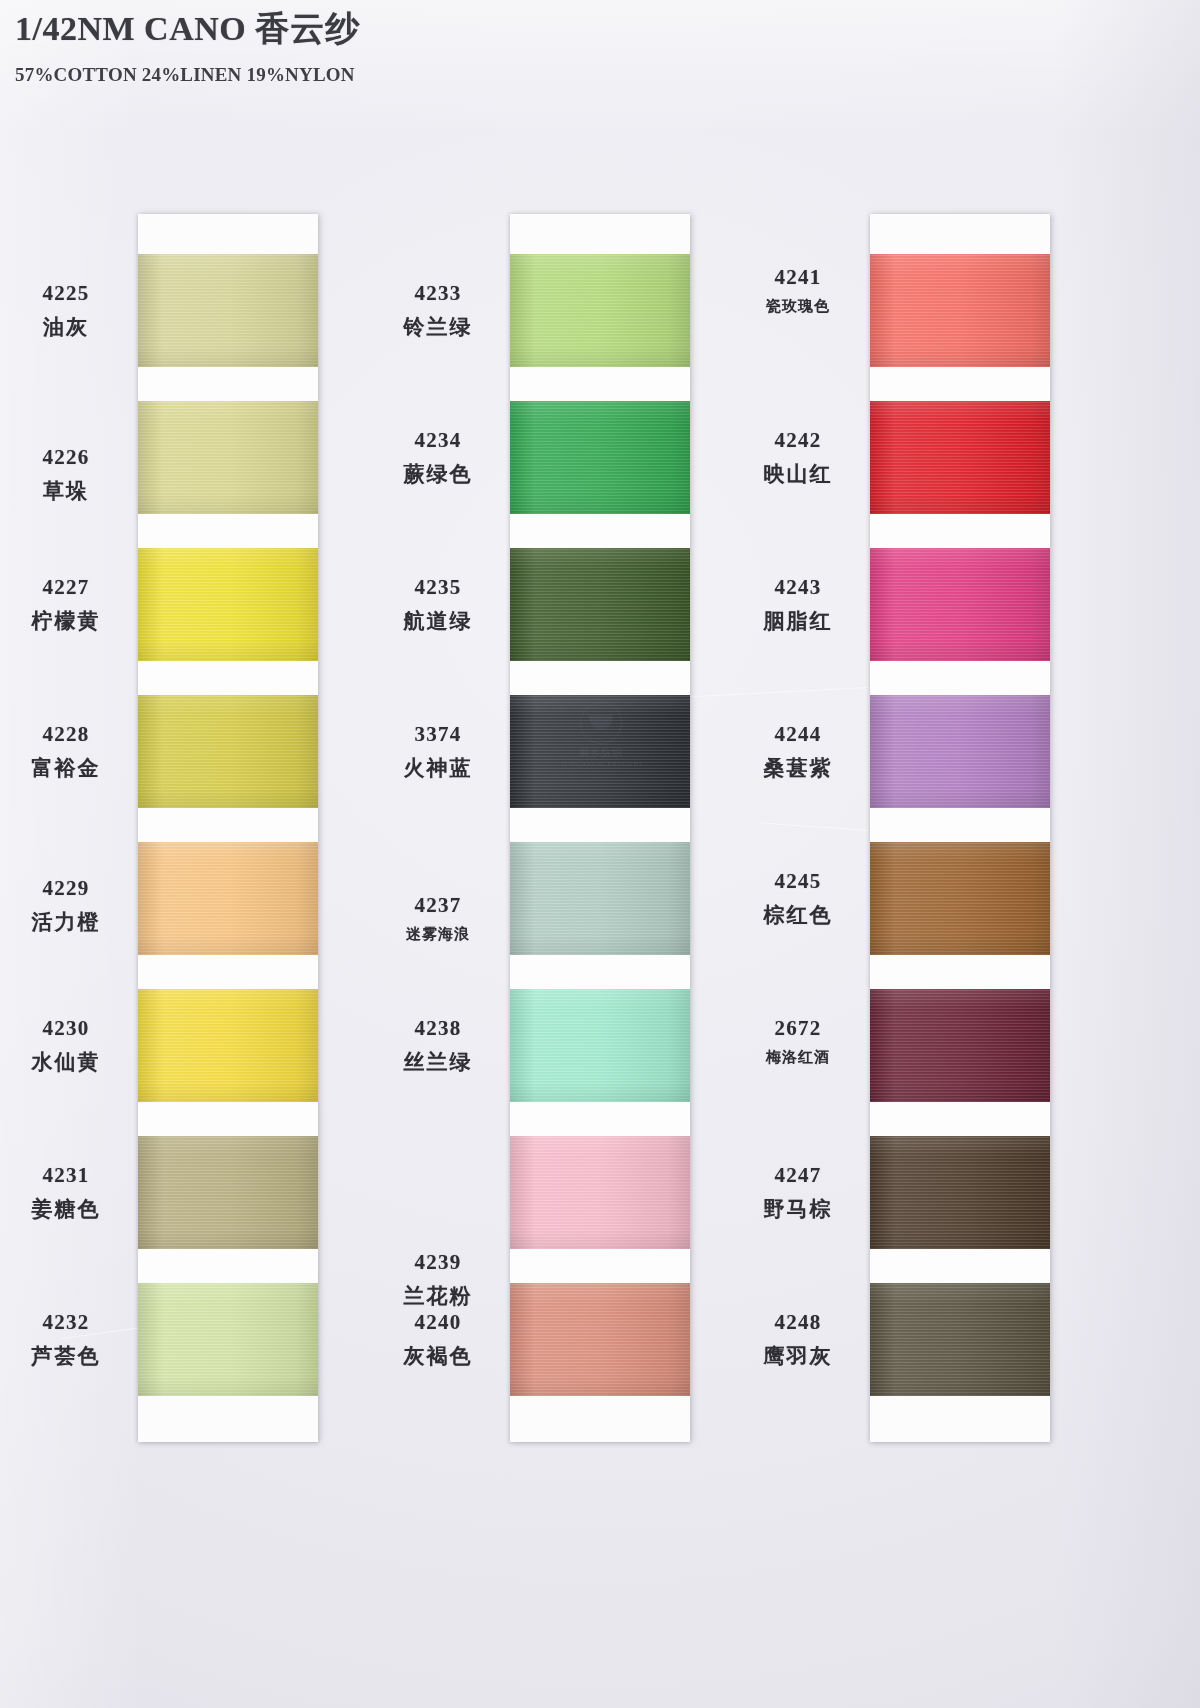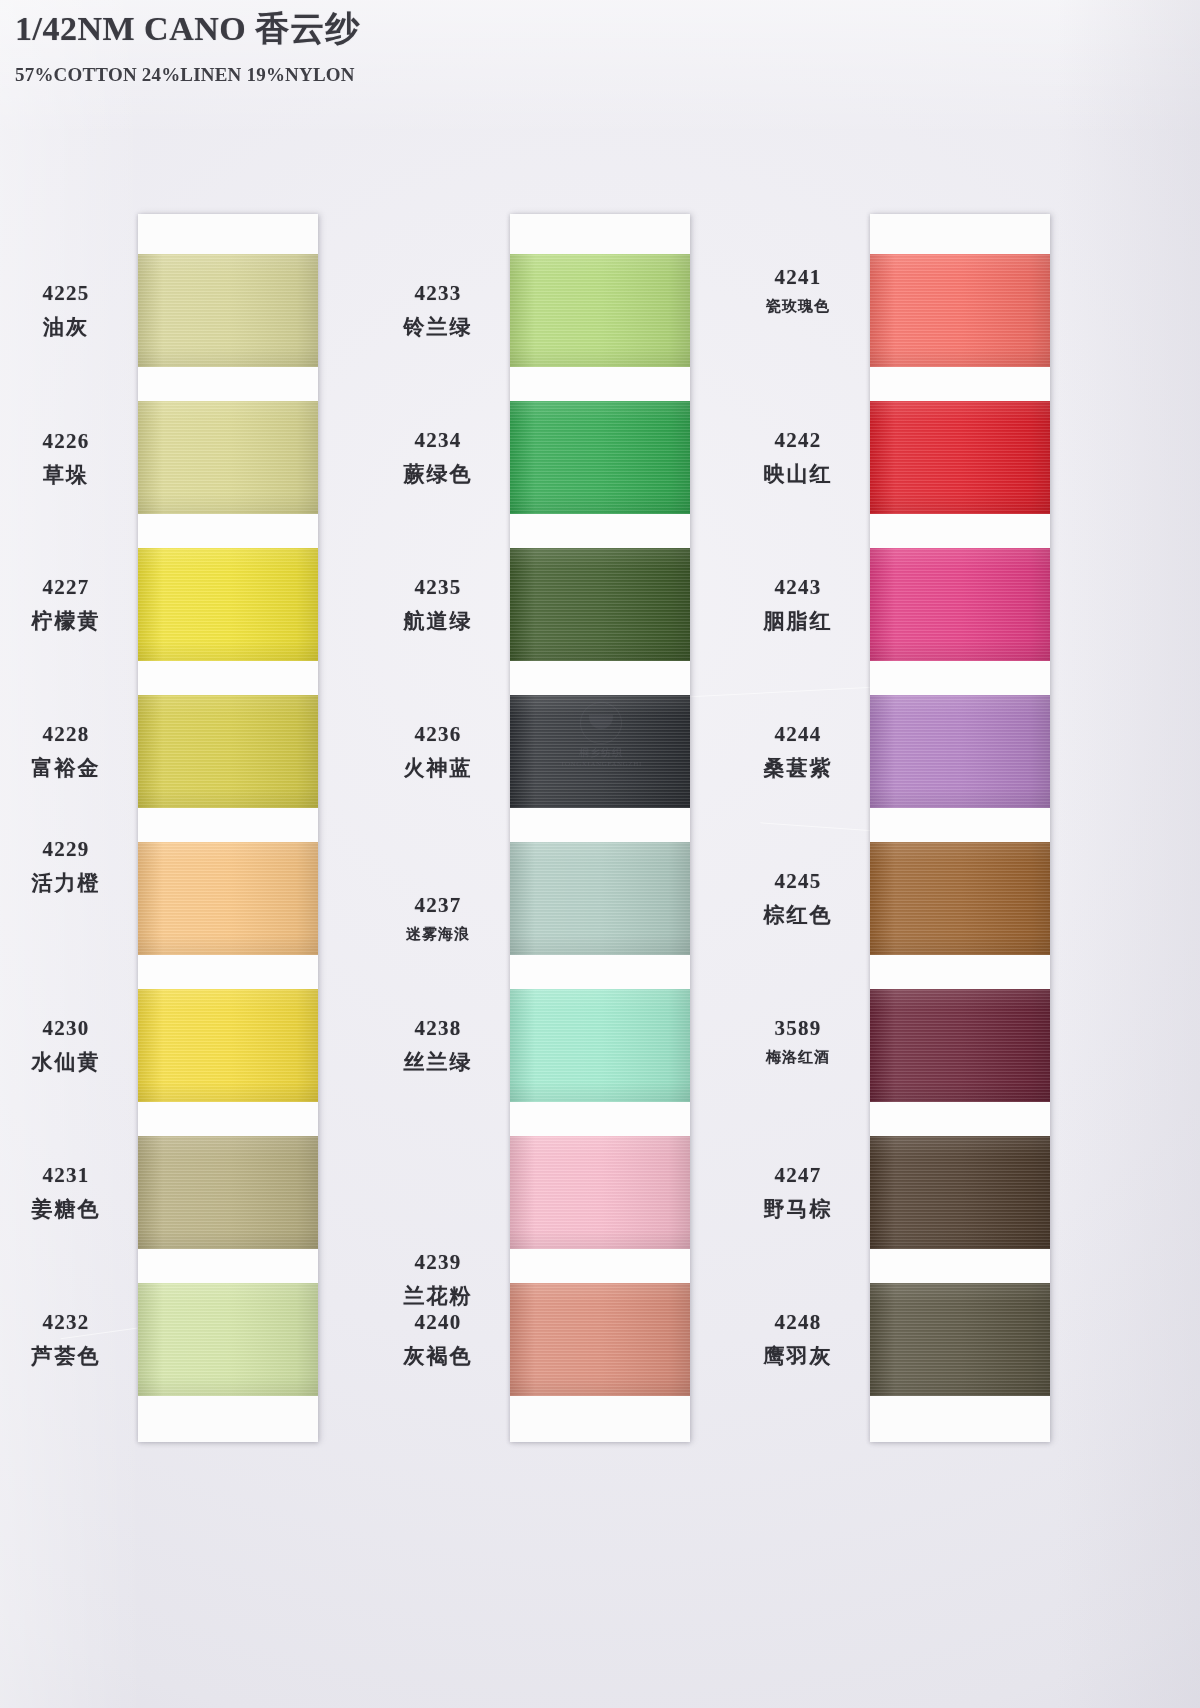--- a/index.html
+++ b/index.html
@@ -167,33 +167,33 @@
         <div class="gap"></div>
         <div class="swatch" style="background: rgb(186, 177, 131);"></div>
         <div class="gap"></div>
         <div class="swatch" style="background: rgb(213, 230, 168);"></div>
         <div class="card-bottom"></div>
       </div>
       <div class="label" style="top: 66.5px;">
         <div class="code">4225</div>
         <div class="cname">油灰</div>
       </div>
-      <div class="label" style="top: 215px;">
+      <div class="label" style="top: 231px;">
         <div class="code">4226</div>
         <div class="cname">草垛</div>
       </div>
       <div class="label" style="top: 360.5px;">
         <div class="code">4227</div>
         <div class="cname">柠檬黄</div>
       </div>
       <div class="label" style="top: 507.5px;">
         <div class="code">4228</div>
         <div class="cname">富裕金</div>
       </div>
-      <div class="label" style="top: 623px;">
+      <div class="label" style="top: 662px;">
         <div class="code">4229</div>
         <div class="cname">活力橙</div>
       </div>
       <div class="label" style="top: 801.5px;">
         <div class="code">4230</div>
         <div class="cname">水仙黄</div>
       </div>
       <div class="label" style="top: 948.5px;">
         <div class="code">4231</div>
         <div class="cname">姜糖色</div>
@@ -229,21 +229,21 @@
       </div>
       <div class="label" style="top: 213.5px;">
         <div class="code">4234</div>
         <div class="cname">蕨绿色</div>
       </div>
       <div class="label" style="top: 360.5px;">
         <div class="code">4235</div>
         <div class="cname">航道绿</div>
       </div>
       <div class="label" style="top: 507.5px;">
-        <div class="code">4236</div>
+        <div class="code">3374</div>
         <div class="cname">火神蓝</div>
       </div>
       <div class="label" style="top: 679px;">
         <div class="code">4237</div>
         <div class="cname long">迷雾海浪</div>
       </div>
       <div class="label" style="top: 801.5px;">
         <div class="code">4238</div>
         <div class="cname">丝兰绿</div>
       </div>
@@ -290,21 +290,21 @@
       </div>
       <div class="label" style="top: 507.5px;">
         <div class="code">4244</div>
         <div class="cname">桑葚紫</div>
       </div>
       <div class="label" style="top: 654.5px;">
         <div class="code">4245</div>
         <div class="cname">棕红色</div>
       </div>
       <div class="label" style="top: 801.5px;">
-        <div class="code">3589</div>
+        <div class="code">2672</div>
         <div class="cname long">梅洛红酒</div>
       </div>
       <div class="label" style="top: 948.5px;">
         <div class="code">4247</div>
         <div class="cname">野马棕</div>
       </div>
       <div class="label" style="top: 1095.5px;">
         <div class="code">4248</div>
         <div class="cname">鹰羽灰</div>
       </div>

